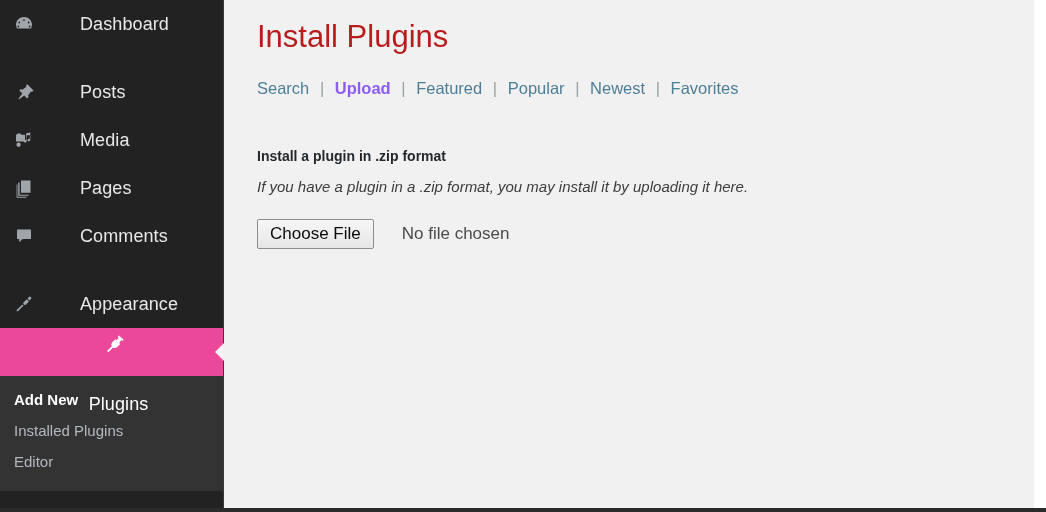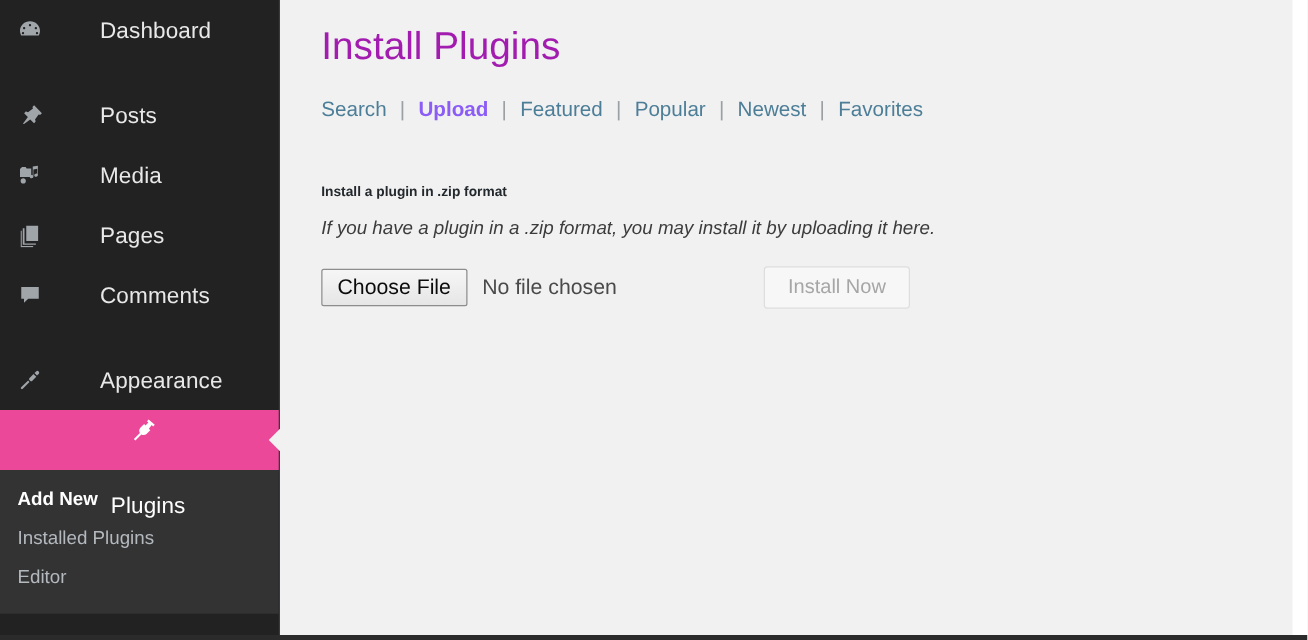--- a/index.html
+++ b/index.html
@@ -119,21 +119,21 @@
     width: 12px;
     height: 508px;
     background: #ffffff;
   }
 
   h1.page-title {
     margin: 0;
     padding: 18px 0 0 0;
     font-size: 31px;
     font-weight: normal;
-    color: #a21caf;
+    color: #b91c1c;
     line-height: 1.25;
   }
 
   .filter-links {
     margin: 22px 0 0 0;
     font-size: 16.5px;
     color: #555;
     white-space: nowrap;
   }
   .filter-links a {
@@ -145,21 +145,21 @@
     color: #8b5cf6;
     font-weight: bold;
   }
   .filter-links .bar {
     color: #9aa0a4;
     padding: 0 6px;
   }
 
   .upload-heading {
     margin: 50px 0 0 0;
-    font-size: 11px;
+    font-size: 14px;
     font-weight: bold;
     color: #23282d;
   }
   .upload-desc {
     margin: 14px 0 0 0;
     font-size: 15px;
     font-style: italic;
     color: #3c3c3c;
   }
 
@@ -167,20 +167,21 @@
     margin: 22px 0 0 0;
     display: flex;
     align-items: center;
     height: 34px;
   }
 
   .file-control {
     display: inline-flex;
     align-items: center;
     height: 30px;
+    gap: 16px;
   }
   .choose-file-btn {
     display: inline-flex;
     align-items: center;
     justify-content: center;
     height: 30px;
     padding: 0 12px;
     font-family: "Liberation Sans", sans-serif;
     font-size: 17px;
     color: #0b0b0b;
@@ -318,20 +319,19 @@
     </div>
 
     <p class="upload-heading">Install a plugin in .zip format</p>
     <p class="upload-desc">If you have a plugin in a .zip format, you may install it by uploading it here.</p>
 
     <div class="upload-row">
       <span class="file-control">
         <span class="choose-file-btn">Choose File</span>
         <span class="no-file-text">No file chosen</span>
       </span>
-      <span class="install-now-btn">Install Now</span>
     </div>
 
   </div>
 
   <div id="rail"></div>
 
 </div>
 
 </body></html>

